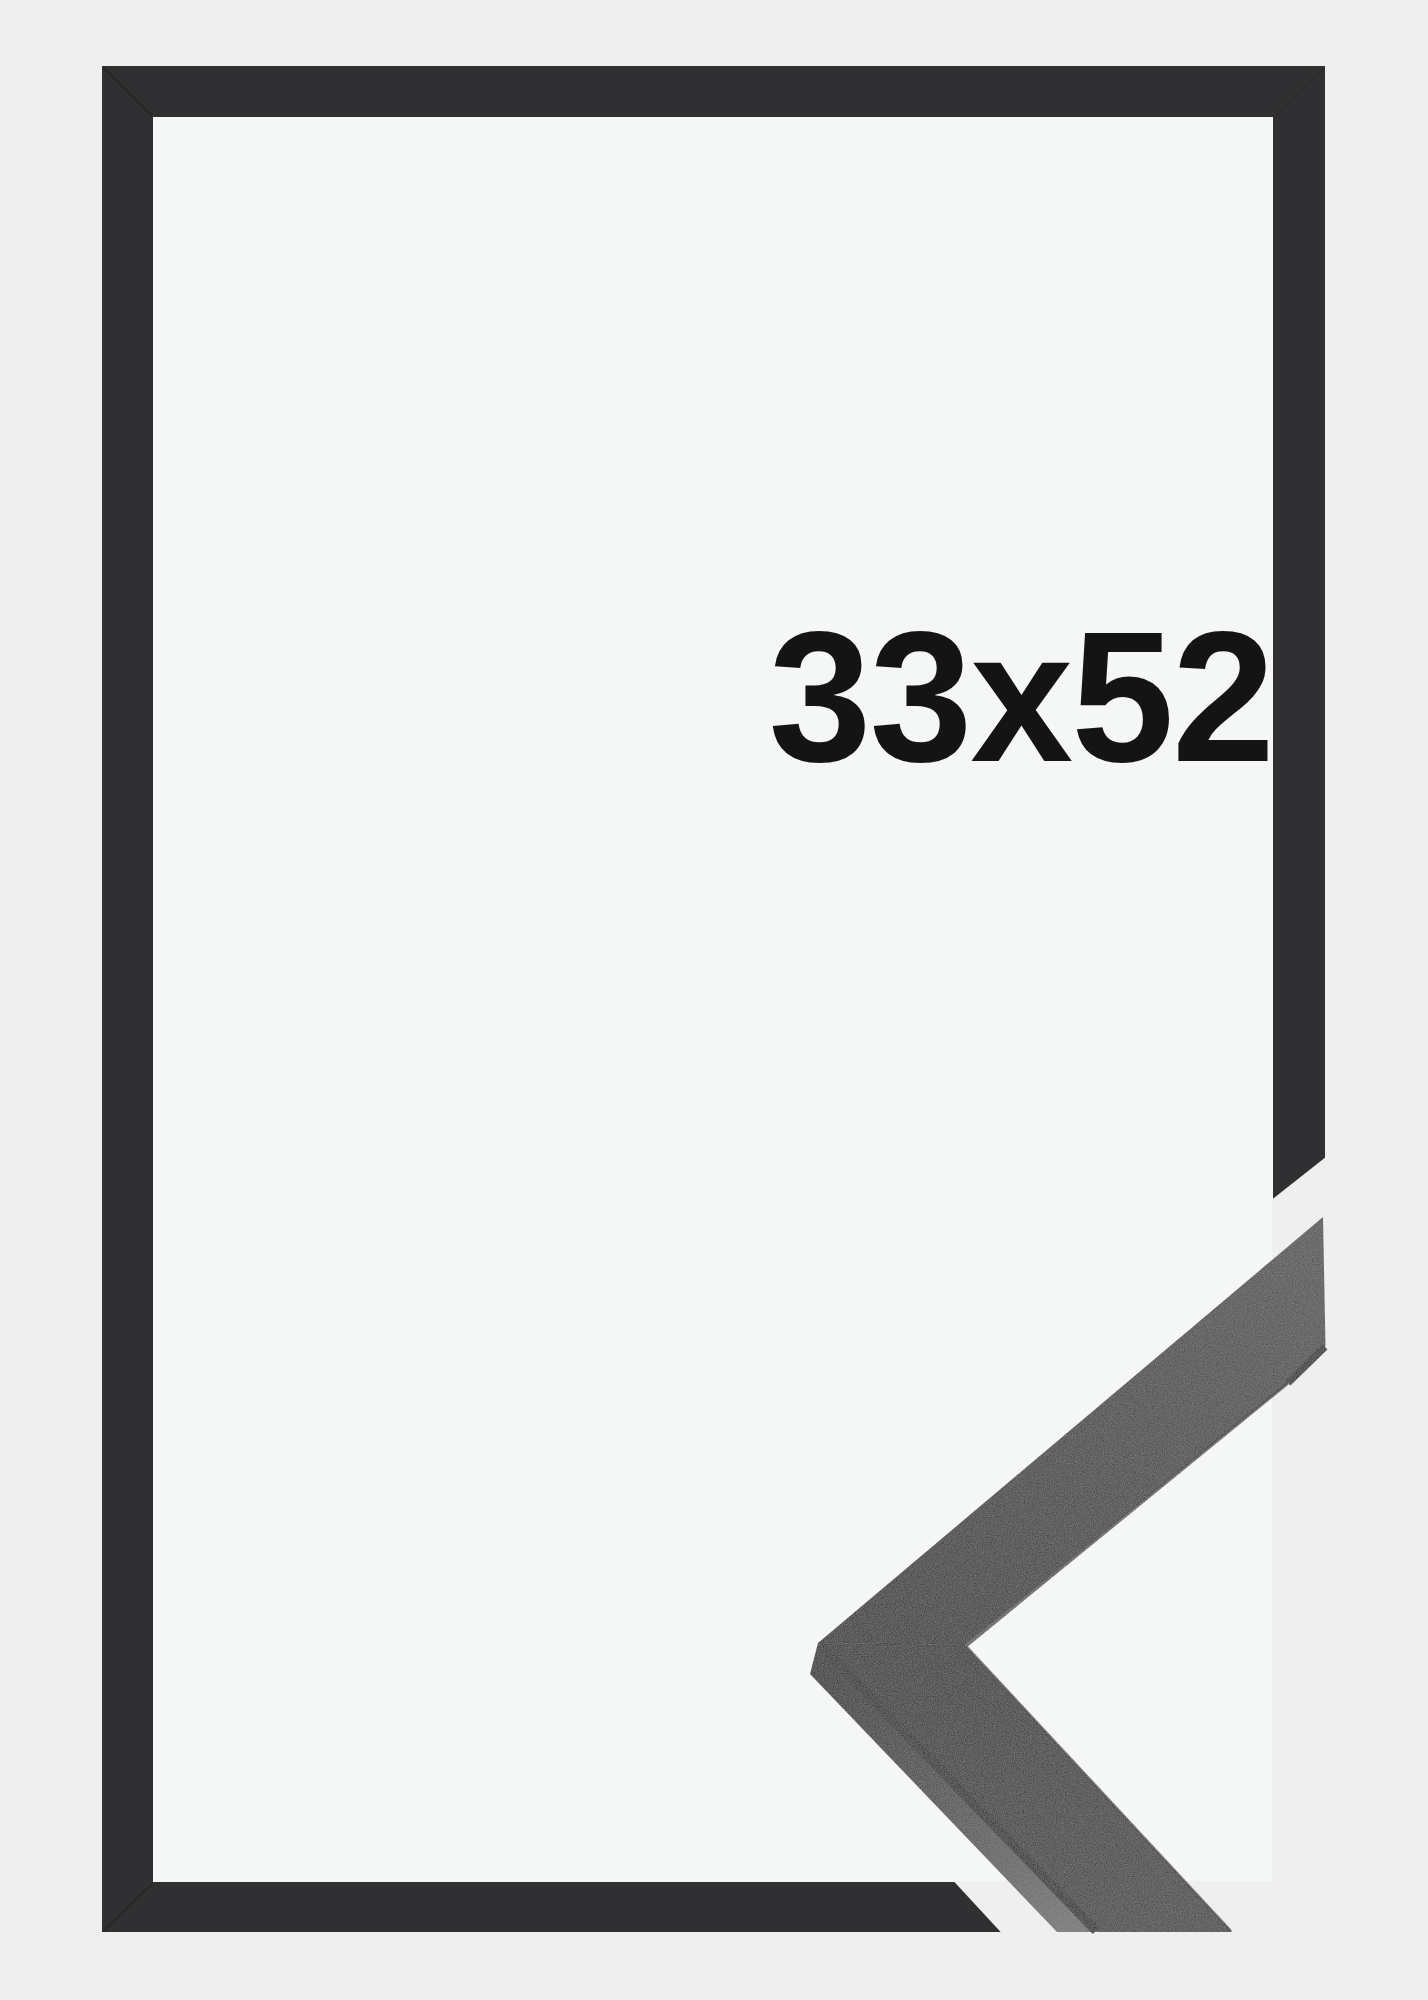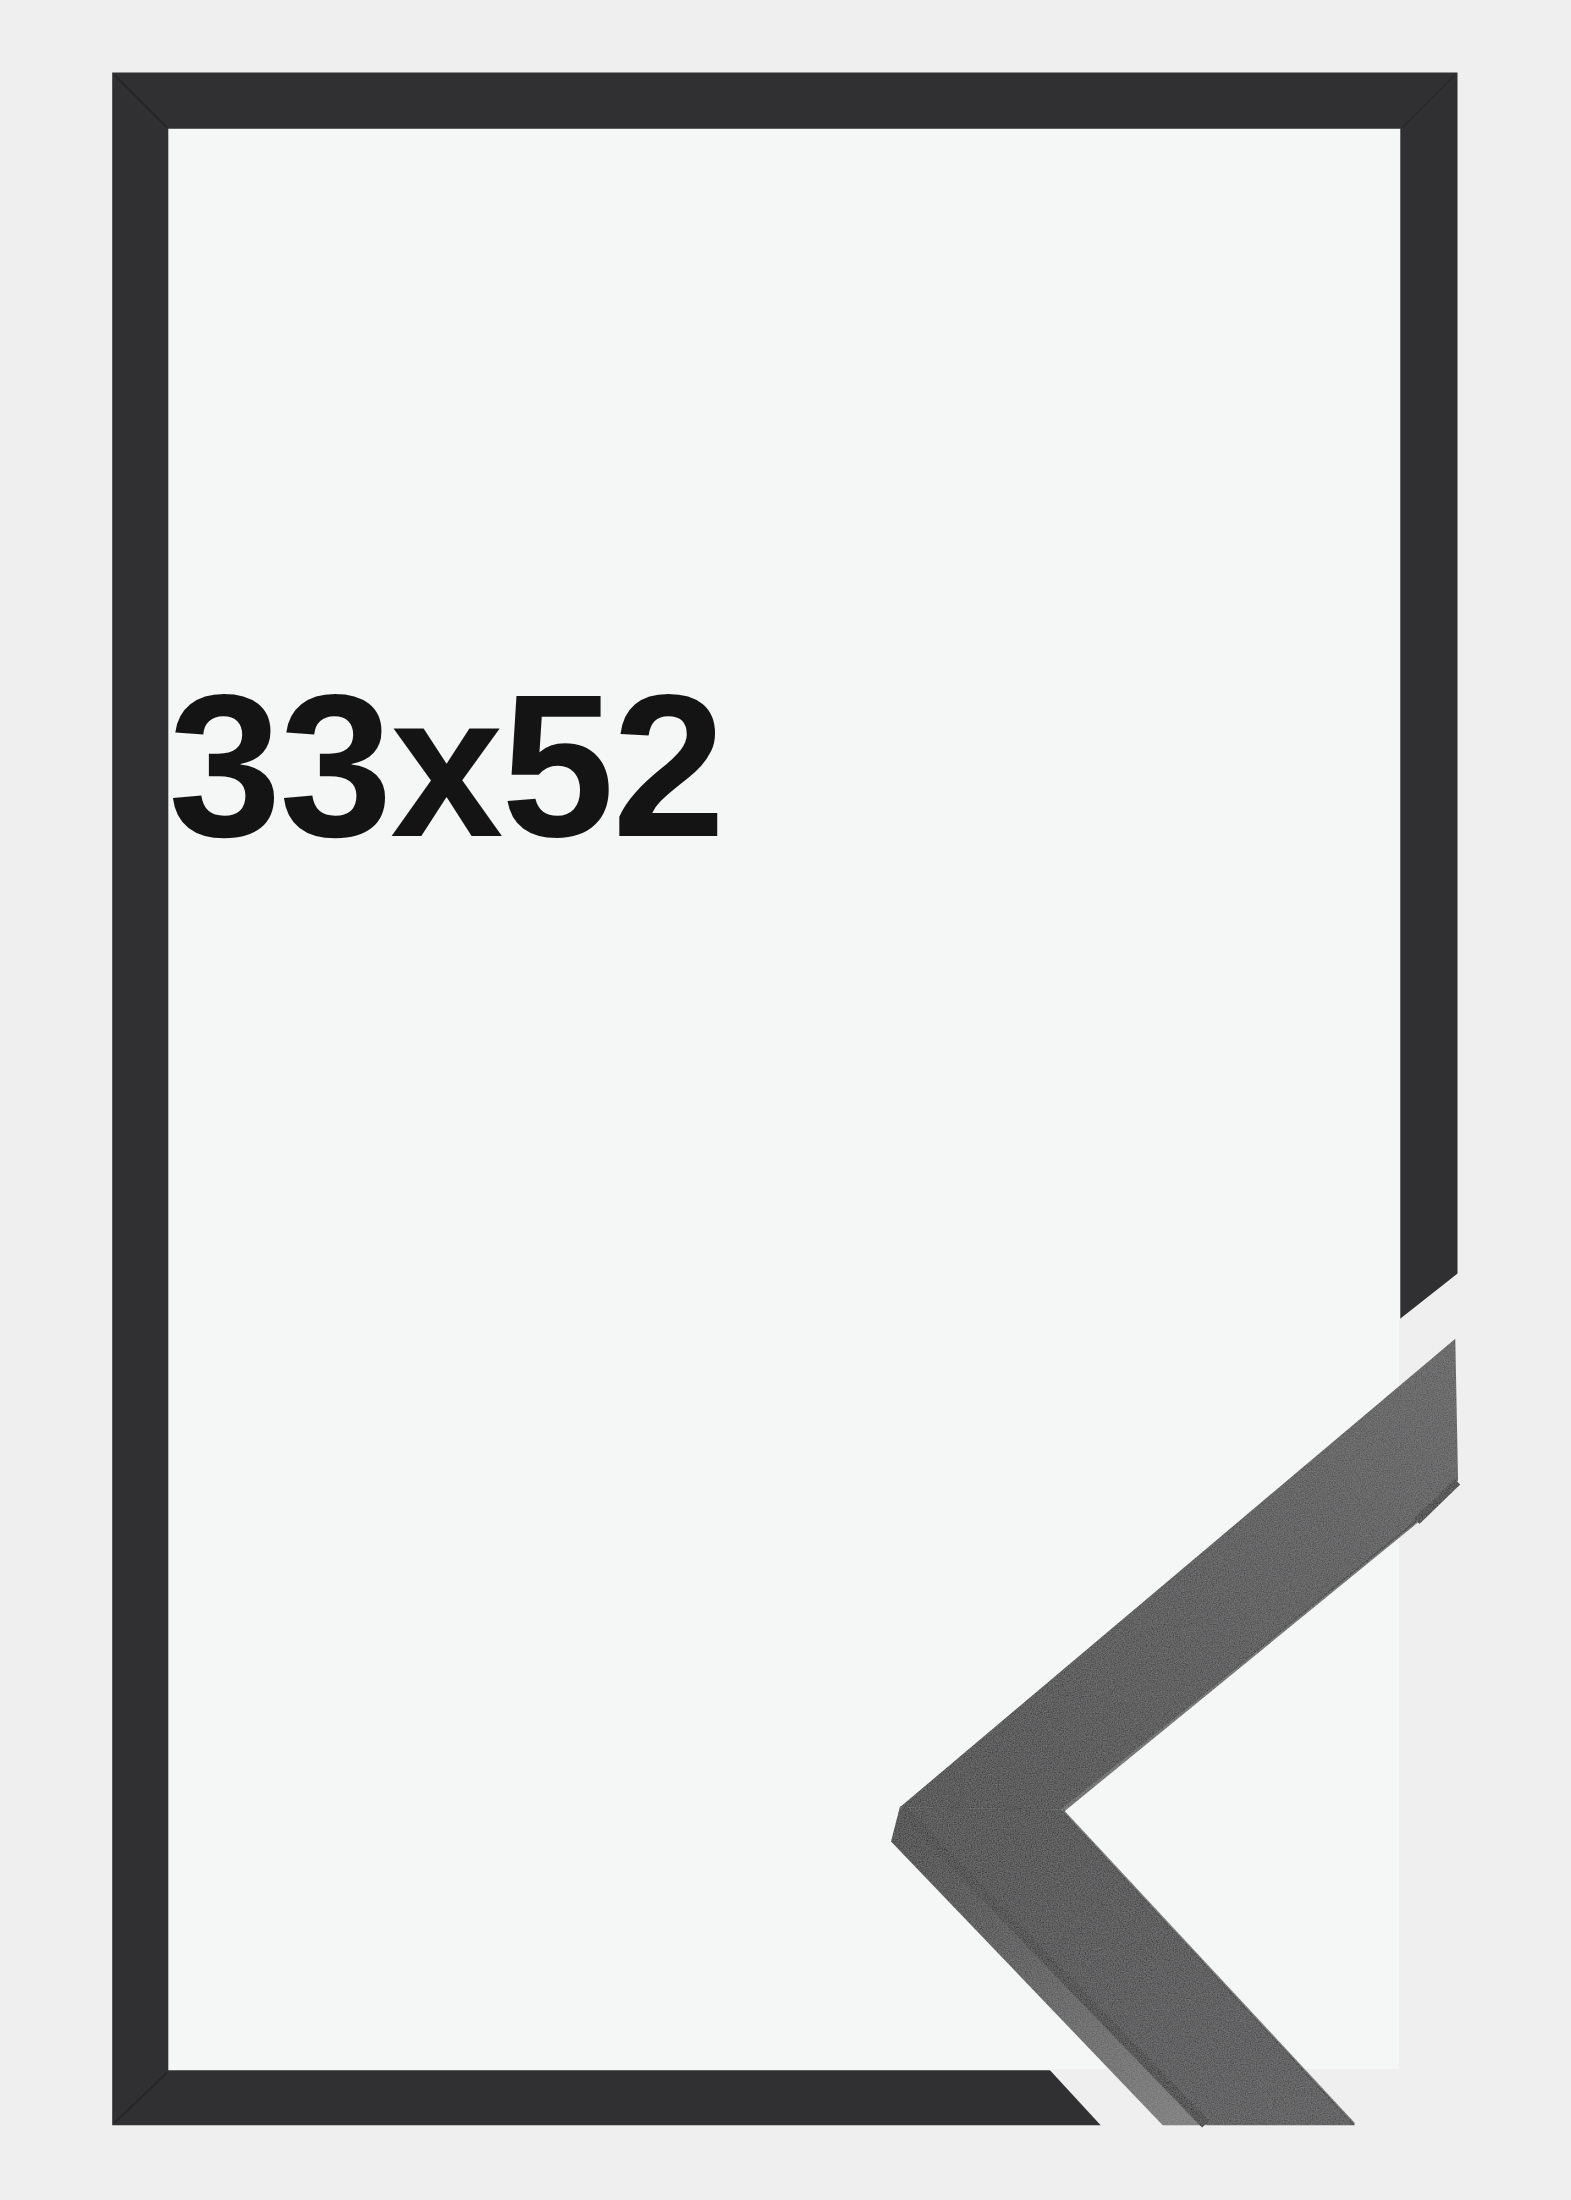--- a/index.html
+++ b/index.html
@@ -21,21 +21,21 @@
     position: absolute;
     left: 0;
     top: 0;
     display: block;
   }
   .size-label {
     position: absolute;
     left: 153px;
     top: 605px;
     width: 1120px;
-    text-align: left;
+    text-align: right;
     line-height: 1;
     font-size: 185px;
     font-weight: 700;
     letter-spacing: -2px;
     color: #141414;
     user-select: none;
   }
 </style>
 </head>
 <body>

